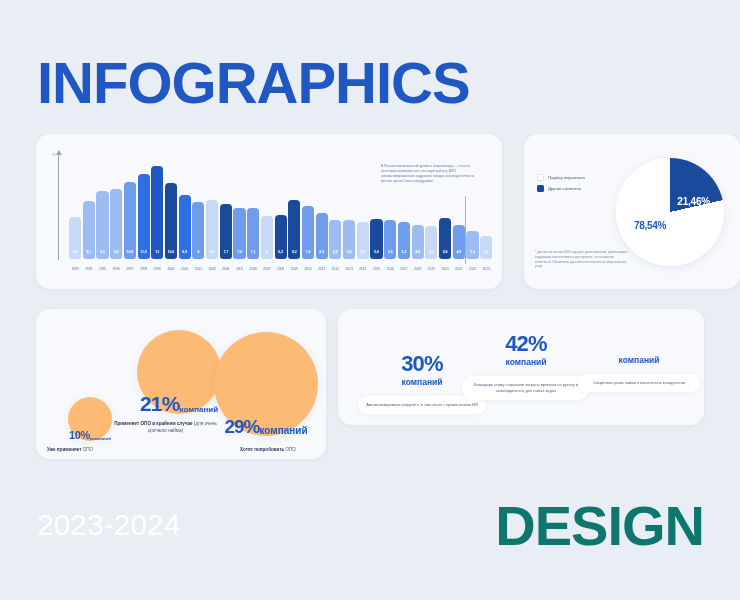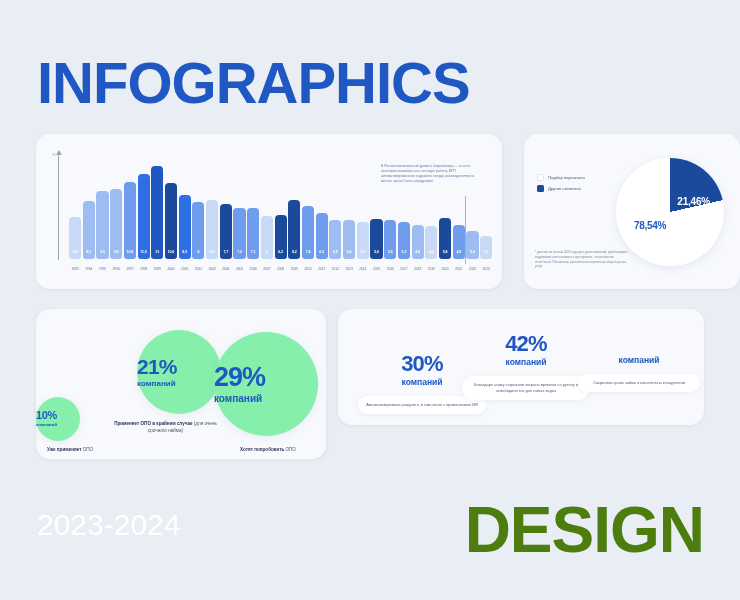--- a/index.html
+++ b/index.html
@@ -36,24 +36,24 @@
     font-weight: 400;
     color: #ffffff;
     letter-spacing: 0px;
     line-height: 1;
   }
 
   .footer-design {
     position: absolute;
     right: 36px;
     top: 498px;
-    font-size: 64px;
+    font-size: 56px;
     font-weight: 700;
     letter-spacing: -1px;
-    color: #4d7c0f;
+    color: #0f766e;
     line-height: 1;
   }
 
   
   .card {
     position: absolute;
     background: #f7f9fc;
     border-radius: 14px;
     box-shadow: 0 1px 4px rgba(30,60,120,0.06);
   }
@@ -246,40 +246,40 @@
     left: 36px;
     top: 309px;
     width: 290px;
     height: 150px;
     overflow: hidden;
   }
 
   .circ {
     position: absolute;
     border-radius: 50%;
-    background: #86efac;
+    background: #fdba74;
     display: flex;
-    flex-direction: column;
-    align-items: flex-start;
+    flex-direction: row;
+    align-items: flex-end;
     justify-content: center;
     box-shadow: 0 2px 10px rgba(40,70,140,0.07);
   }
   .circ .pct { font-weight: 700; color: #1f57c3; line-height: 1; }
   .circ .sub { font-weight: 700; color: #1f57c3; line-height: 1; }
 
-  #circ-10 { left: 0; top: 88px; width: 44px; height: 44px; }
+  #circ-10 { left: 32px; top: 88px; width: 44px; height: 44px; }
   #circ-10 .pct { font-size: 11px; letter-spacing: -0.4px; }
   #circ-10 .sub { font-size: 4.4px; margin-top: 2px; }
 
   #circ-21 { left: 101px; top: 21px; width: 84px; height: 84px; }
   #circ-21 .pct { font-size: 21px; letter-spacing: -0.8px; }
   #circ-21 .sub { font-size: 8px; margin-top: 3px; }
 
   #circ-29 { left: 178px; top: 23px; width: 104px; height: 104px; }
-  #circ-29 .pct { font-size: 27px; letter-spacing: -1px; }
+  #circ-29 .pct { font-size: 19px; letter-spacing: -1px; }
   #circ-29 .sub { font-size: 10px; margin-top: 3px; }
 
   .cap {
     position: absolute;
     font-size: 4.6px;
     line-height: 1.5;
     color: #4e5straight;
     color: #4e586f;
   }
   .cap b { color: #2c3category; color: #2c3654; font-weight: 700; }

